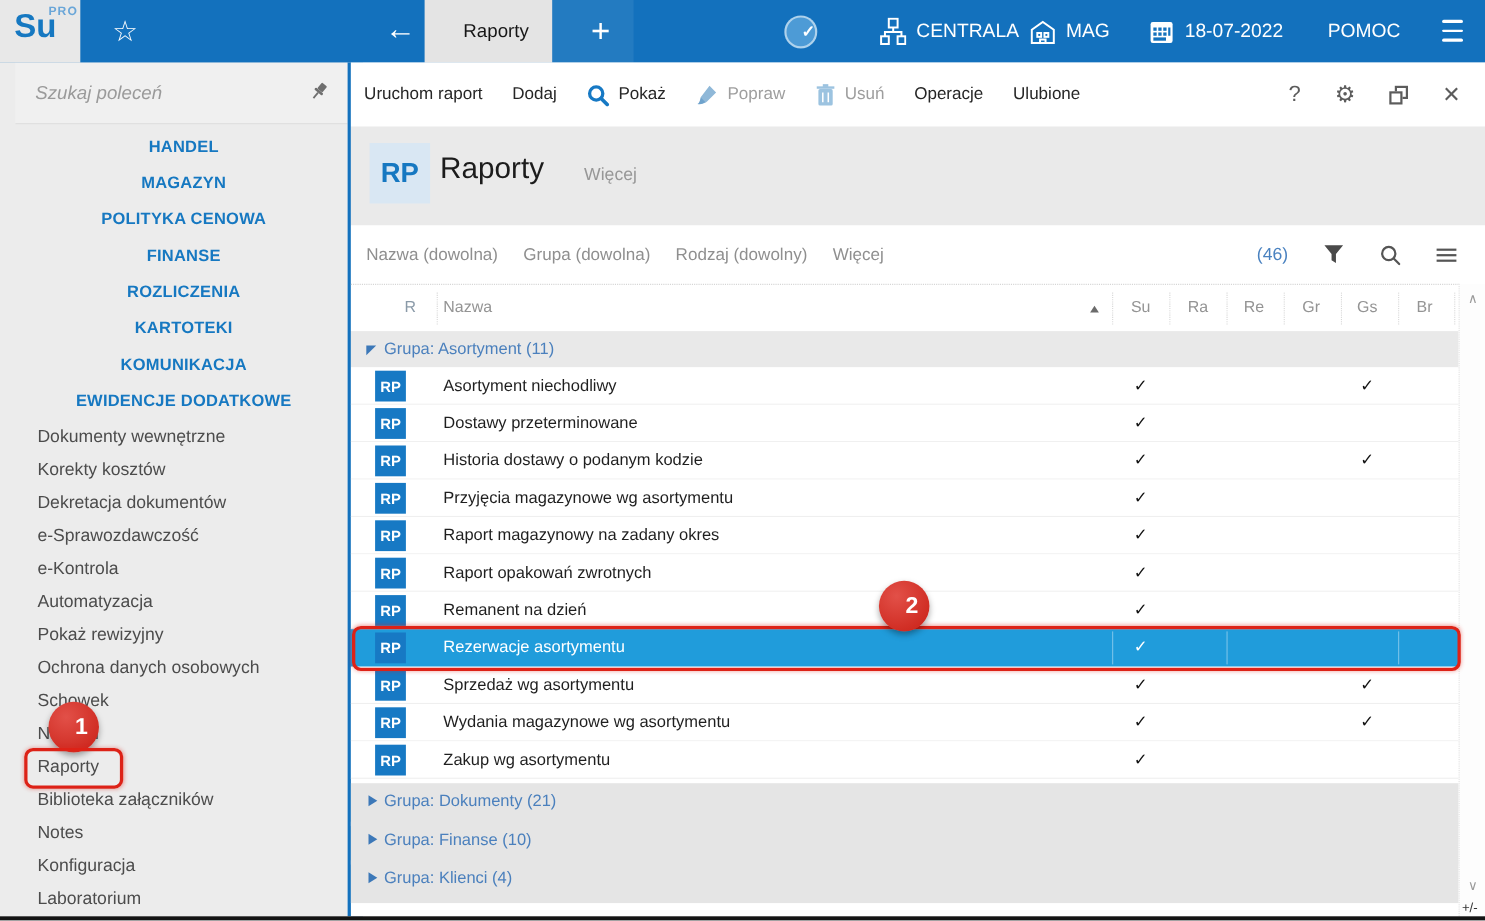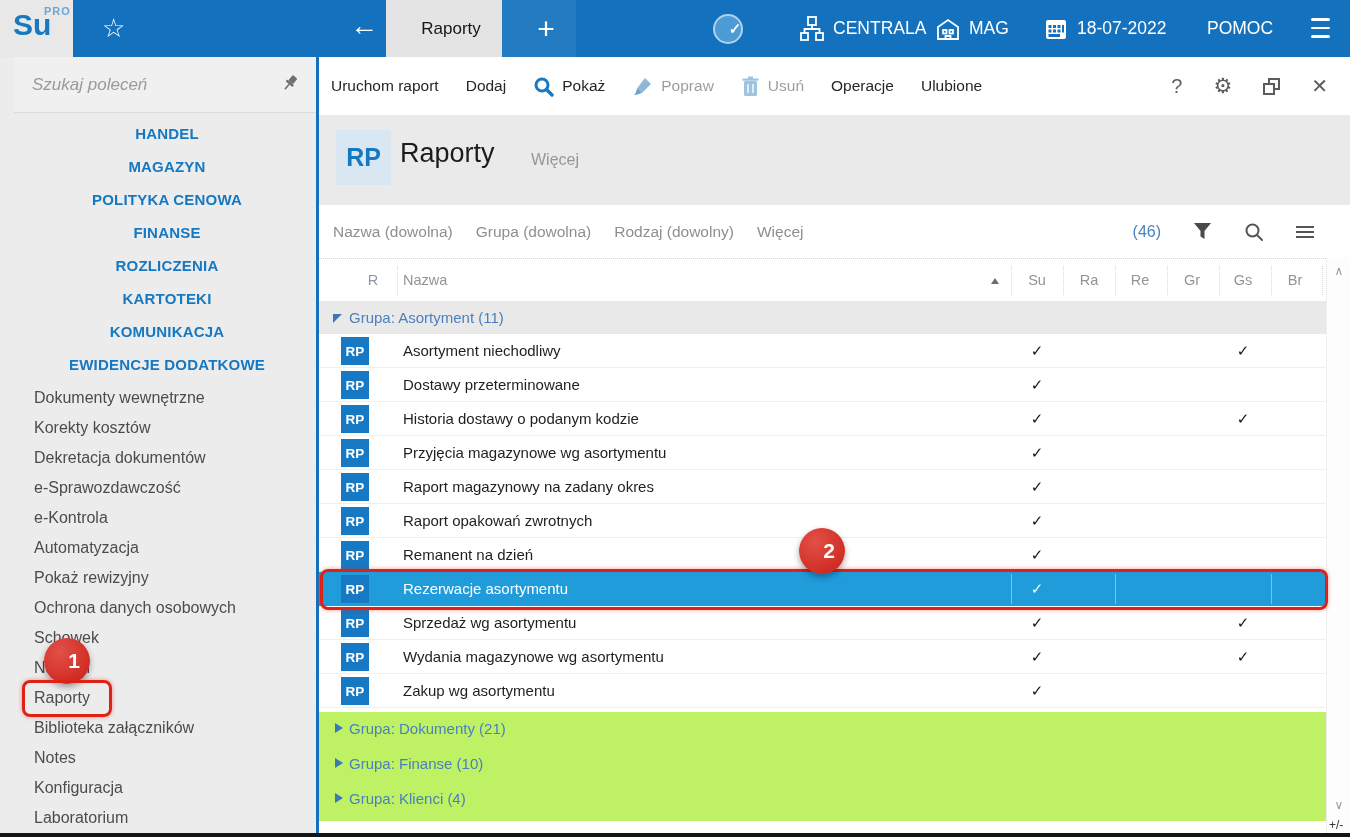--- a/index.html
+++ b/index.html
@@ -48,21 +48,21 @@
   .winover i:first-child{right:0;top:0;}
   .winover i:last-child{left:0;bottom:0;}
   .closex{font-size:20px;color:#5c5c5c;}
 
   .panelheader{left:0;top:58px;width:1031px;height:90px;background:#eaeaea;}
   .rpbadge-lg{position:absolute;left:17px;top:15px;width:55px;height:55px;background:#d9e7f3;color:#1678c1;font-weight:700;font-size:25px;display:flex;align-items:center;justify-content:center;}
   .ptitle{position:absolute;left:81px;top:23px;font-size:27px;color:#1c1c1c;}
   .pmore{position:absolute;left:212px;top:36px;font-size:16px;color:#979797;}
 
   .filterrow{left:0;top:148px;width:1031px;height:53px;background:#fff;display:flex;align-items:center;gap:23px;padding-left:14px;font-size:15.5px;color:#8f8f8f;}
-  .f-right{position:absolute;right:36px;top:148px;height:53px;display:flex;align-items:center;gap:32px;}
+  .f-right{position:absolute;right:26px;top:148px;height:53px;display:flex;align-items:center;gap:32px;}
   .fcount{color:#4a82c0;font-size:16px;}
   .f-ham{width:18px;}
   .f-ham i{display:block;height:2px;background:#555;margin:3px 0;}
 
   .theader{left:0;top:201px;width:1007px;height:43px;background:#fff;border-top:1px dotted #d5d5d5;}
   .hcell{position:absolute;top:0;height:43px;line-height:43px;font-size:14.5px;color:#949494;text-align:center;}
   .hsep{position:absolute;top:7px;height:29px;width:0;border-left:1px dotted #d8d8d8;}
   .sortarrow{position:absolute;left:672px;top:19px;width:0;height:0;border-left:4.5px solid transparent;border-right:4.5px solid transparent;border-bottom:6px solid #6b6b6b;}
 
   .grouprow{left:0;top:244px;width:1007px;height:33px;background:#e9e9e9;color:#4b80bd;font-size:15px;line-height:33px;}
@@ -72,21 +72,21 @@
   .tbody{left:0;top:277px;width:1007px;height:374px;}
   .trow{position:absolute;left:0;width:1007px;height:34px;background:#fff;border-bottom:1px solid #efefef;font-size:15px;color:#1f1f1f;}
   .trow .rp{position:absolute;left:22px;top:3px;width:28px;height:28px;background:#1779c4;color:#fff;font-weight:700;font-size:13.5px;display:flex;align-items:center;justify-content:center;}
   .trow .rname{position:absolute;left:84px;top:0;line-height:34px;white-space:nowrap;}
   .trow .chk{position:absolute;top:0;width:16px;line-height:34px;text-align:center;font-size:15px;color:#111;}
   .trow.sel{background:#209cdb;color:#fff;border-bottom-color:#209cdb;}
   .trow.sel .rname{color:#fff;}
   .trow.sel .chk{color:#fff;}
   .trow.sel .vsep{position:absolute;top:2px;height:30px;width:1px;background:rgba(255,255,255,0.4);}
 
-  .cgroup{left:0;width:1007px;height:39px;background:#bef264;color:#4b80bd;font-size:15px;line-height:33px;}
+  .cgroup{left:0;width:1007px;height:39px;background:#e5e5e5;color:#4b80bd;font-size:15px;line-height:33px;}
   .tri-col{position:absolute;left:16px;top:11px;width:0;height:0;border-left:8px solid #3c78b8;border-top:5px solid transparent;border-bottom:5px solid transparent;}
 
   .scrollcol{left:1007px;top:201px;width:24px;height:575px;border-left:1px dotted #e2e2e2;background:#fdfdfd;}
   .sarrow{position:absolute;left:4px;width:16px;text-align:center;font-size:12px;color:#9a9a9a;}
   .plusminus{position:absolute;left:2px;top:560px;font-size:12px;color:#333;}
 
   .bottomstrip{left:0;top:833px;width:1350px;height:4px;background:#141414;}
 
   
   .anno{z-index:50;pointer-events:none;}

